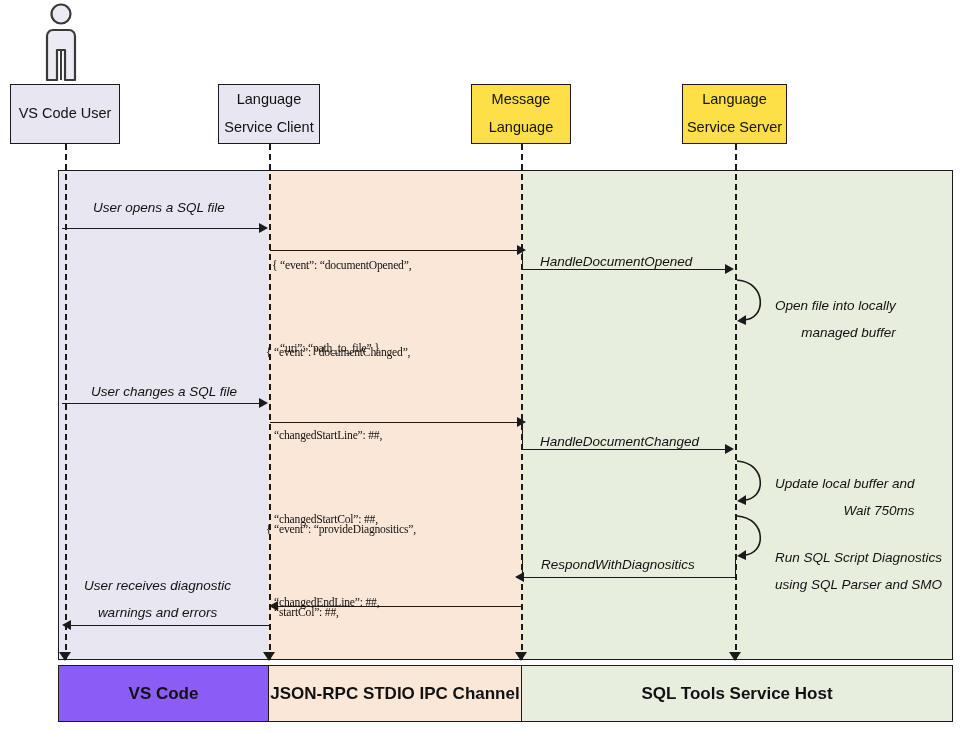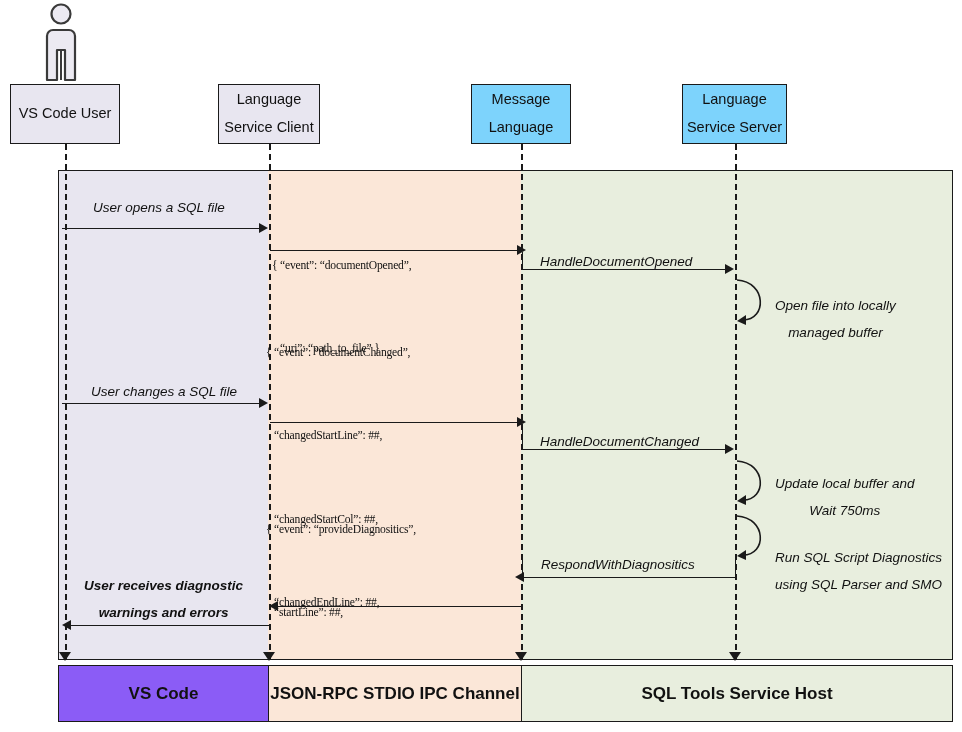--- a/index.html
+++ b/index.html
@@ -42,21 +42,21 @@
     display: flex;
     flex-direction: column;
     align-items: center;
     justify-content: center;
     font-size: 14.5px;
     color: #111111;
     line-height: 1.9;
     text-align: center;
   }
   .p-lav  { background: #e8e6f0; }
-  .p-grn  { background: #7dd3fc; }
+  .p-grn  { background: #fde047; }
 
   
   .lifeline {
     position: absolute;
     width: 0;
     border-left: 2px dashed #1a1a1a;
   }
 
   
   .footer-box {
@@ -138,21 +138,21 @@
 
   
   .selfloop { position: absolute; }
   .note {
     position: absolute;
     font-style: italic;
     font-size: 13.5px;
     color: #111111;
     white-space: nowrap;
     line-height: 2.0;
-    text-align: center;
+    text-align: right;
   }
 </style>
 </head>
 <body>
 
 <div id="canvas">
 
   <div class="band band-vscode"></div>
   <div class="band band-ipc"></div>
   <div class="band band-host"></div>
@@ -255,37 +255,36 @@
       <polygon points="11,37 2,43 11,47" fill="#1a1a1a"></polygon>
     </svg>
   </div>
   <div class="note" style="left:775px; top:544px;">
     <span>Run SQL Script Diagnostics</span><br>
     <span>using SQL Parser and SMO</span>
   </div>
 
   <div class="json-block" style="left:266px; top:460px;">
     <span class="jline">{ “event”: “provideDiagnositics”,</span>
-    <span class="jline">   “startLine”: ##,</span>
     <span class="jline">   “startCol”: ##,</span>
     
     
     
   </div>
 
   <div class="msg-label" style="left:541px; top:557px;">RespondWithDiagnositics</div>
   <div class="stem" style="left:735px; top:556px; height:22px;"></div>
   <div class="stem" style="left:522px; top:556px; height:22px;"></div>
   <div class="arrow-line" style="left:523px; top:577px; width:213px;"></div>
   <div class="arrow-head left" style="left:515px; top:572px;"></div>
 
   <div class="arrow-line" style="left:276px; top:606px; width:245px;"></div>
   <div class="arrow-head left" style="left:269px; top:601px;"></div>
 
-  <div class="label-two-line" style="left:84px; top:572px;font-weight:bold;">
+  <div class="label-two-line" style="left:84px; top:572px;">
     <span>User receives diagnostic</span><br>
     <span>warnings and errors</span>
   </div>
   <div class="arrow-line" style="left:70px; top:625px; width:199px;"></div>
   <div class="arrow-head left" style="left:62px; top:620px;"></div>
 
   <div class="arrow-head down" style="left:59px;  top:652px;"></div>
   <div class="arrow-head down" style="left:263px; top:652px;"></div>
   <div class="arrow-head down" style="left:515px; top:652px;"></div>
   <div class="arrow-head down" style="left:729px; top:652px;"></div>

